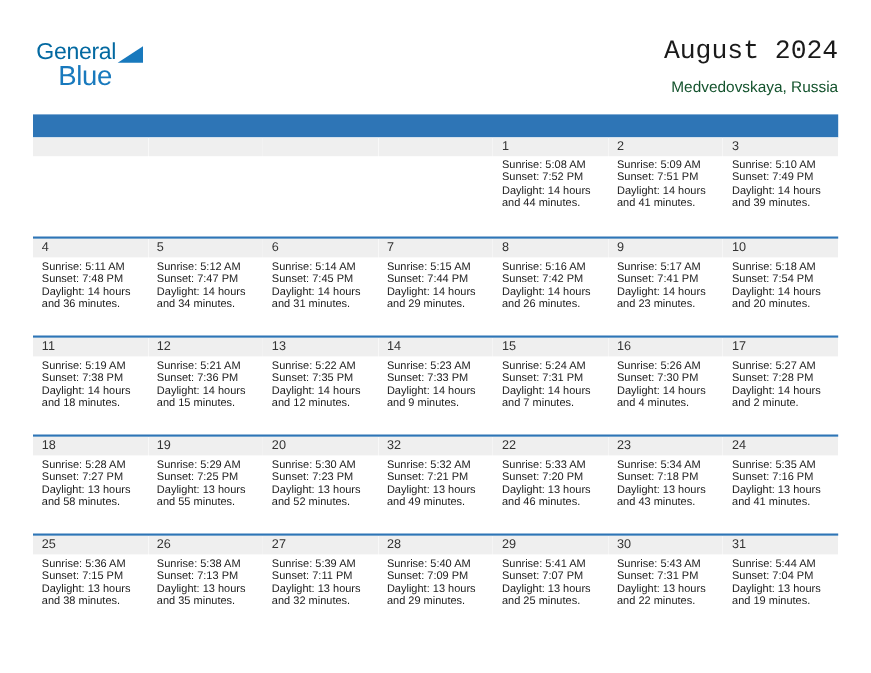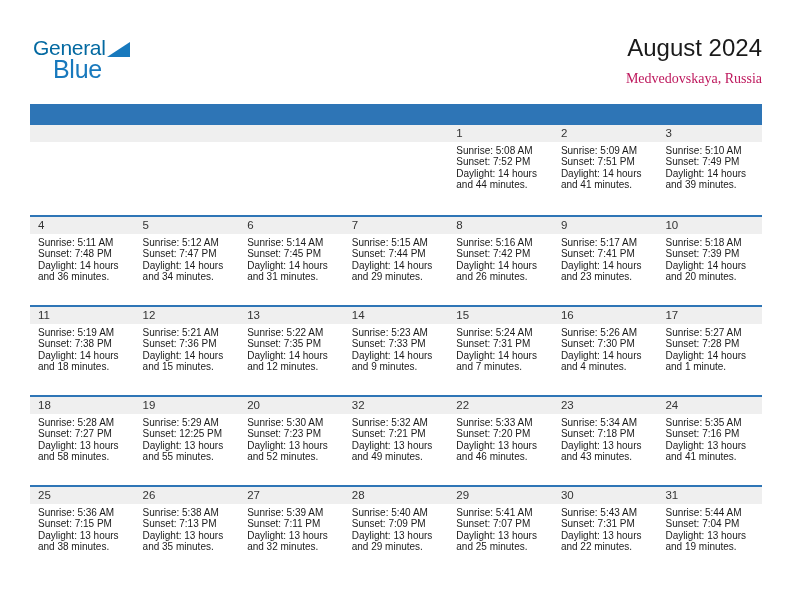--- a/index.html
+++ b/index.html
@@ -9,22 +9,22 @@
     font-family:"Liberation Sans", sans-serif; color:#1a1a1a; overflow:hidden;
   }
   
   .logo { position:absolute; left:33px; top:37px; }
   .logo-row1 { display:flex; align-items:flex-end; }
   .logo-general { font-size:21px; line-height:1; color:#0369a1; letter-spacing:-0.3px; }
   .logo-triangle { width:0; height:0; border-bottom:15px solid var(--logo-blue); border-left:23px solid transparent; margin-left:1px; margin-bottom:1px; }
   .logo-blue { display:block; font-size:25px; line-height:1; color:var(--logo-blue); margin-top:-1px; margin-left:20px; letter-spacing:-0.3px; }
   
   .title-block { position:absolute; right:30px; top:34px; text-align:right; }
-  .month-title { font-size:24px; line-height:1.2; color:#1a1a1a; }
-  .location { font-size:14px; margin-top:8px; color:#be185d;font-family:Liberation Serif, serif; }
+  .month-title { font-size:24px; line-height:1.2; color:#1a1a1a;font-family:Liberation Mono, monospace; }
+  .location { font-size:14px; margin-top:8px; color:#14532d; }
   
   .calendar { position:absolute; left:30px; top:104px; width:732px; }
   .weekday-row { display:flex; background:var(--accent); height:21px;flex-direction:column; }
   .weekday-cell { flex:1 1 0; color:#ffffff; font-size:10px; line-height:21px; padding-left:8px; overflow:hidden; }
   .week-row { display:flex; height:90px; background:#ffffff; }
   .week-row + .week-row { border-top:2px solid var(--accent); }
   .day-cell { flex:1 1 0; overflow:hidden; }
   .date-band { height:17px; background:var(--band); font-size:11.5px; line-height:17px; padding-left:8px; color:#333333; }
   .day-details { padding:3px 2px 0 8px; font-size:10px; line-height:11.4px; color:#1a1a1a; }
 </style>
@@ -149,21 +149,21 @@
               <div>Sunrise: 5:17 AM</div>
               <div>Sunset: 7:41 PM</div>
               <div>Daylight: 14 hours</div>
               <div>and 23 minutes.</div>
             </div>
           </div>
           <div class="day-cell">
             <div class="date-band">10</div>
             <div class="day-details">
               <div>Sunrise: 5:18 AM</div>
-              <div>Sunset: 7:39 PM</div>
+              <div>Sunset: 7:54 PM</div>
               <div>Daylight: 14 hours</div>
               <div>and 20 minutes.</div>
             </div>
           </div>
         </div>
         <div class="week-row">
           <div class="day-cell">
             <div class="date-band">11</div>
             <div class="day-details">
               <div>Sunrise: 5:19 AM</div>
@@ -216,39 +216,39 @@
               <div>Daylight: 14 hours</div>
               <div>and 4 minutes.</div>
             </div>
           </div>
           <div class="day-cell">
             <div class="date-band">17</div>
             <div class="day-details">
               <div>Sunrise: 5:27 AM</div>
               <div>Sunset: 7:28 PM</div>
               <div>Daylight: 14 hours</div>
-              <div>and 1 minute.</div>
+              <div>and 2 minute.</div>
             </div>
           </div>
         </div>
         <div class="week-row">
           <div class="day-cell">
             <div class="date-band">18</div>
             <div class="day-details">
               <div>Sunrise: 5:28 AM</div>
               <div>Sunset: 7:27 PM</div>
               <div>Daylight: 13 hours</div>
               <div>and 58 minutes.</div>
             </div>
           </div>
           <div class="day-cell">
             <div class="date-band">19</div>
             <div class="day-details">
               <div>Sunrise: 5:29 AM</div>
-              <div>Sunset: 12:25 PM</div>
+              <div>Sunset: 7:25 PM</div>
               <div>Daylight: 13 hours</div>
               <div>and 55 minutes.</div>
             </div>
           </div>
           <div class="day-cell">
             <div class="date-band">20</div>
             <div class="day-details">
               <div>Sunrise: 5:30 AM</div>
               <div>Sunset: 7:23 PM</div>
               <div>Daylight: 13 hours</div>

